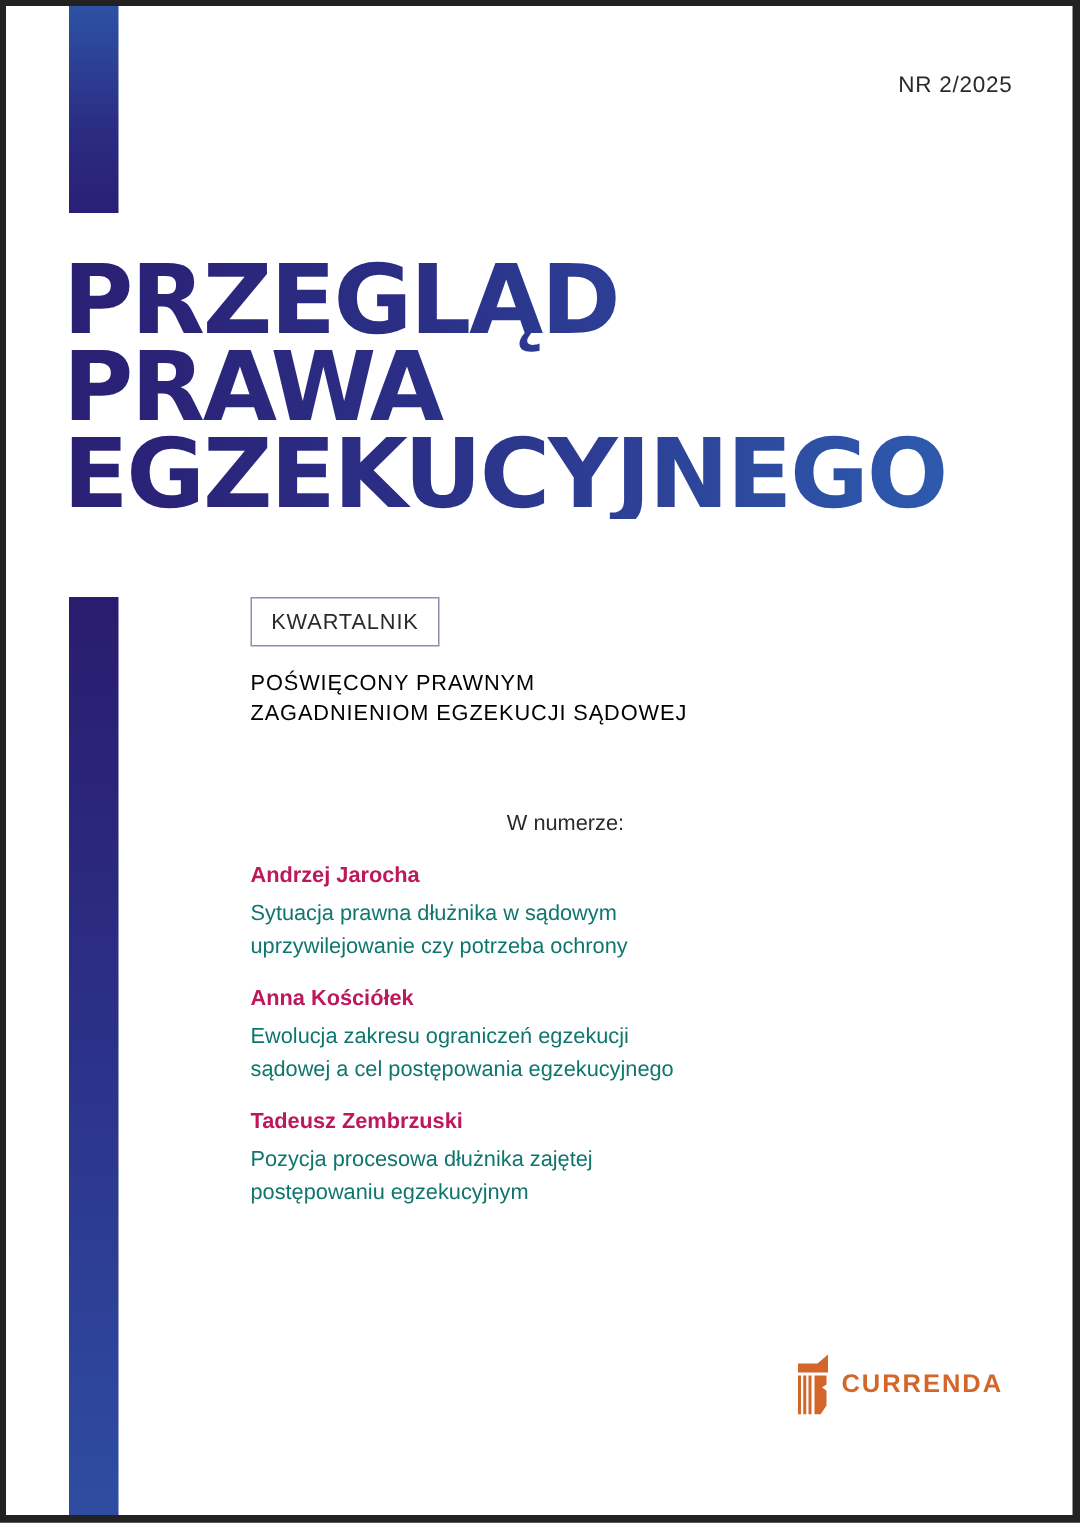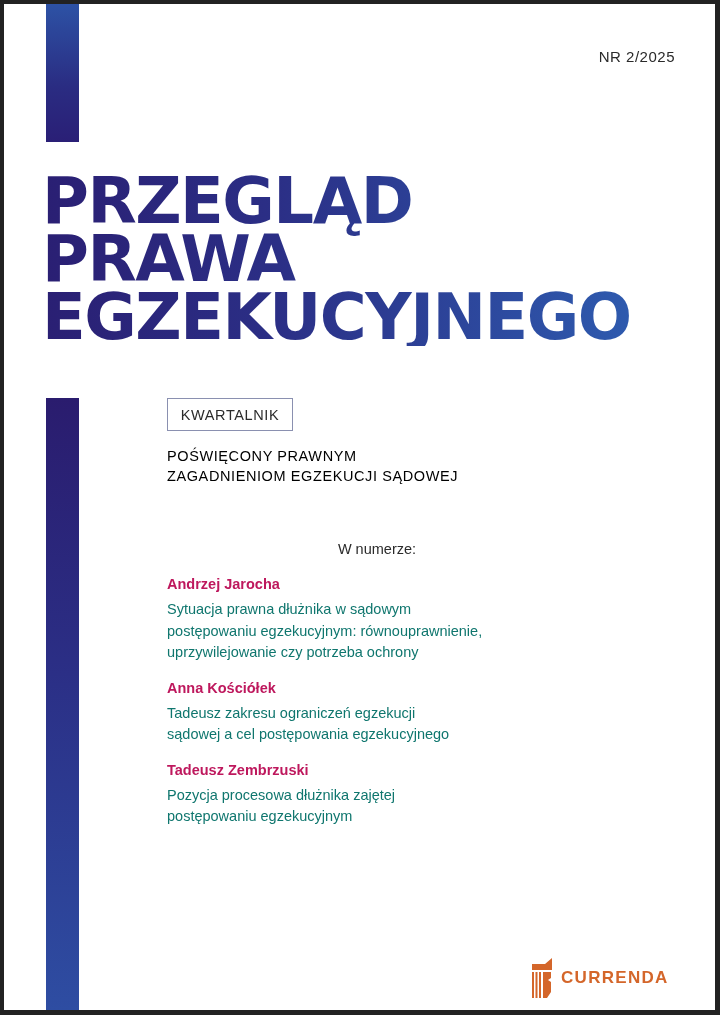--- a/index.html
+++ b/index.html
@@ -41,21 +41,21 @@
       font-size: 14.5px; line-height: 20px; color: #000000; letter-spacing: 0.6px;
     }
     .subtitle span { display: block; }
     .contents { position: absolute; left: 163px; top: 537px; width: 420px; }
     .contents-label { font-size: 14.5px; color: #2b2b2b; margin-bottom: 19px; text-align: center; }
     .article { margin-bottom: 16px; }
     .author { font-size: 14.5px; font-weight: bold; color: #be185d; margin-bottom: 7px; }
     .article-title { font-size: 14.5px; line-height: 21.5px; color: #0f766e; }
     .article-title span { display: block; }
     .logo {
-      position: absolute; left: 527px; top: 954px;
+      position: absolute; left: 527px; top: 899px;
       display: flex; align-items: center;
     }
     .logo-mark { width: 22px; height: 40px; margin-right: 8px; }
     .logo-text {
       font-size: 17px; font-weight: bold; color: #d4662a; letter-spacing: 1.3px;
     }
   </style>
 </head>
 <body>
 
@@ -78,29 +78,28 @@
     <span>ZAGADNIENIOM EGZEKUCJI SĄDOWEJ</span>
   </div>
 
   <div class="contents">
     <div class="contents-label">W numerze:</div>
 
     <div class="article">
       <div class="author">Andrzej Jarocha</div>
       <div class="article-title">
         <span>Sytuacja prawna dłużnika w sądowym</span>
-        <span>postępowaniu egzekucyjnym: równouprawnienie,</span>
         <span>uprzywilejowanie czy potrzeba ochrony</span>
       </div>
     </div>
 
     <div class="article">
       <div class="author">Anna Kościółek</div>
       <div class="article-title">
-        <span>Tadeusz zakresu ograniczeń egzekucji</span>
+        <span>Ewolucja zakresu ograniczeń egzekucji</span>
         <span>sądowej a cel postępowania egzekucyjnego</span>
       </div>
     </div>
 
     <div class="article">
       <div class="author">Tadeusz Zembrzuski</div>
       <div class="article-title">
         <span>Pozycja procesowa dłużnika zajętej</span>
         <span>postępowaniu egzekucyjnym</span>
       </div>

